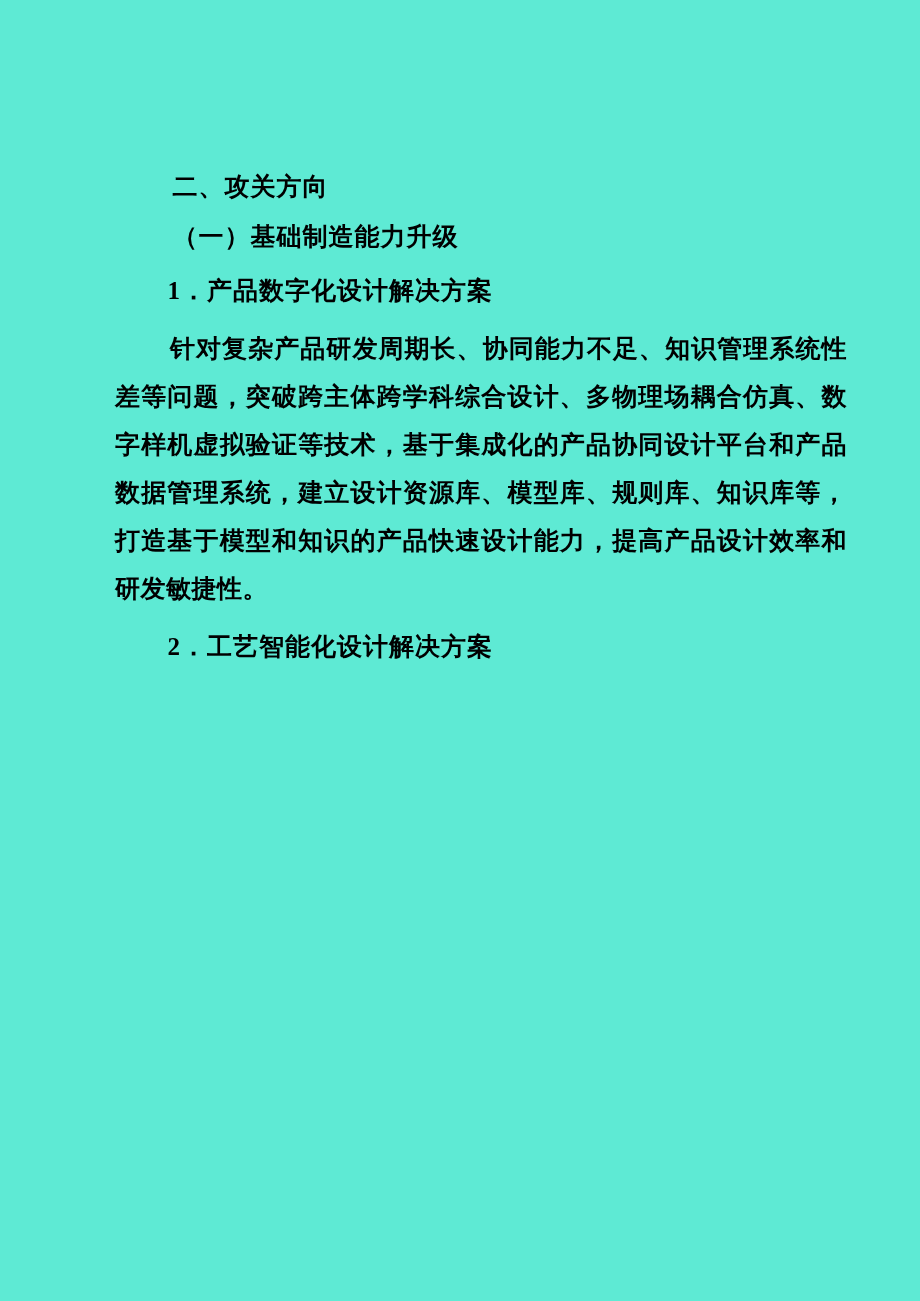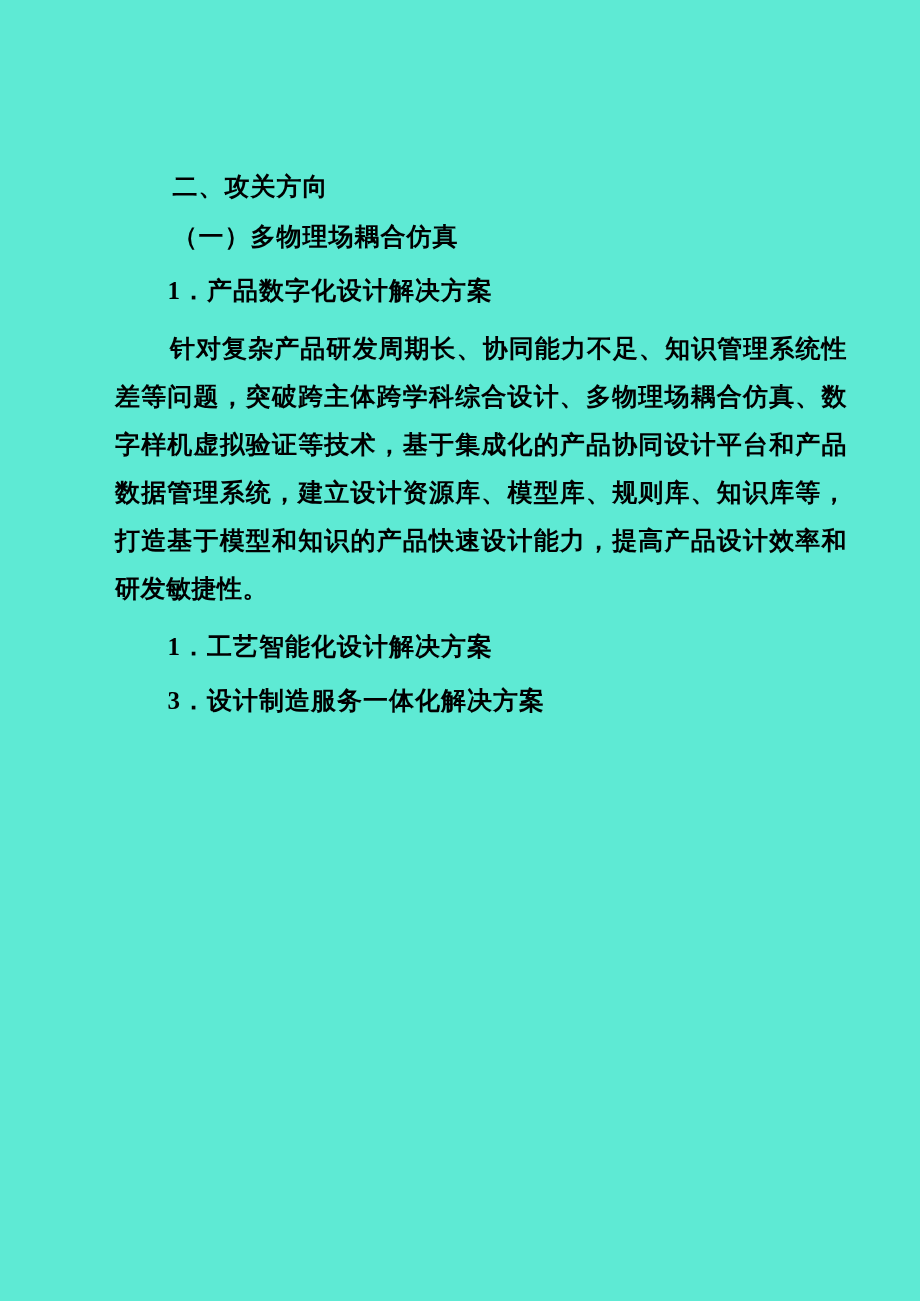--- a/index.html
+++ b/index.html
@@ -52,26 +52,25 @@
   }
 </style>
 </head>
 <body>
 
 <div class="page">
   <div class="text-area">
 
     <div class="h-section">二、攻关方向</div>
 
-    <div class="h-subsection">（一）多物理场耦合仿真</div>
+    <div class="h-subsection">（一）基础制造能力升级</div>
 
     <div class="h-item">1．产品数字化设计解决方案</div>
 
     <div class="para">针对复杂产品研发周期长、协同能力不足、知识管理系统性差等问题，突破跨主体跨学科综合设计、多物理场耦合仿真、数字样机虚拟验证等技术，基于集成化的产品协同设计平台和产品数据管理系统，建立设计资源库、模型库、规则库、知识库等，打造基于模型和知识的产品快速设计能力，提高产品设计效率和研发敏捷性。</div>
 
-    <div class="h-item">1．工艺智能化设计解决方案</div>
+    <div class="h-item">2．工艺智能化设计解决方案</div>
 
 
-    <div class="h-item">3．设计制造服务一体化解决方案</div>
 
 
   </div>
 </div>
 
 </body></html>

